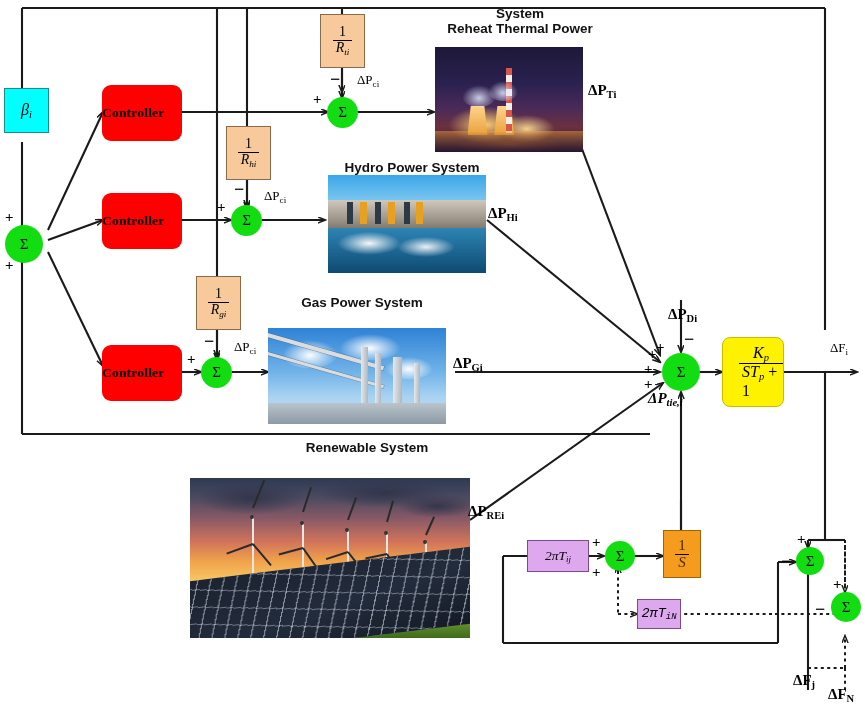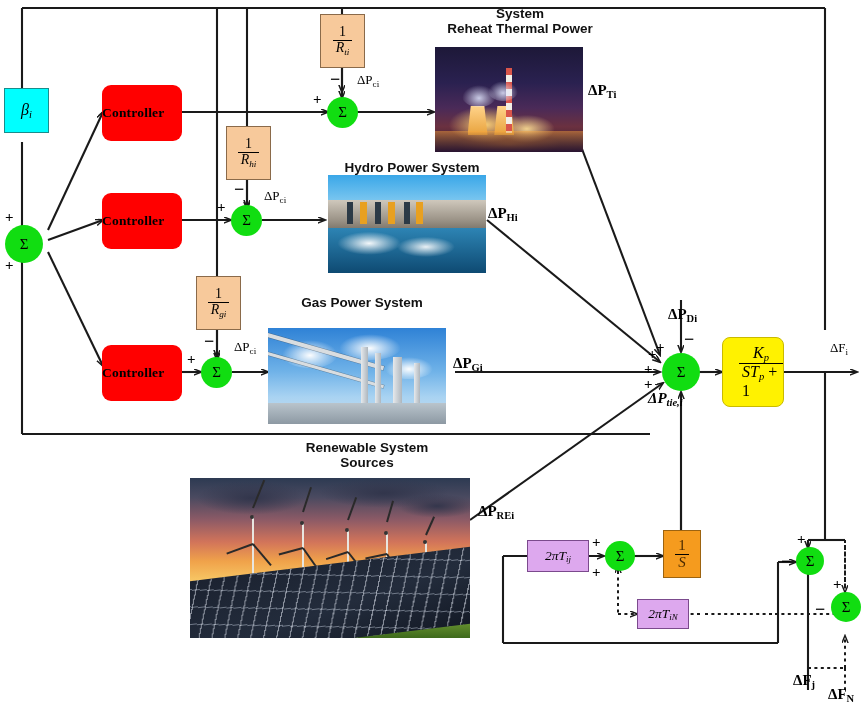--- a/index.html
+++ b/index.html
@@ -361,21 +361,21 @@
   <div class="sign" style="left:592px;top:535px;">+</div>
   <div class="sign" style="left:592px;top:565px;">+</div>
 
   <div class="node integ" style="left:663px;top:530px;width:38px;height:48px;">
     <span class="frac">
       <span class="num">1</span>
       <span class="den"><span class="it">S</span></span>
     </span>
   </div>
 
-  <div class="node tieblk" style="left:637px;top:599px;width:52px;height:30px;">
+  <div class="node tieblk" style="left:637px;top:599px;width:44px;height:30px;font-family:Liberation Mono, monospace;">
     <span><span class="it">2πT</span><span class="sub">iN</span></span>
   </div>
 
   <div class="node sum" style="left:796px;top:547px;width:28px;height:28px;">
     <span>Σ</span>
   </div>
   <div class="sign" style="left:797px;top:532px;">+</div>
   <div class="sign minus" style="left:781px;top:552px;">−</div>
 
   <div class="node sum" style="left:831px;top:592px;width:30px;height:30px;">
@@ -385,21 +385,20 @@
   <div class="sign minus" style="left:815px;top:600px;">−</div>
 
   <div class="caption" style="left:420px;top:6px;width:200px;">
     <div>System</div>
     <div>Reheat Thermal Power</div>
   </div>
   <div class="caption" style="left:272px;top:295px;width:180px;">Gas Power System</div>
   <div class="caption" style="left:322px;top:160px;width:180px;">Hydro Power System</div>
   <div class="caption" style="left:272px;top:440px;width:190px;">
     <div>Renewable System</div>
-    <div>Sources</div>
   </div>
 
   <div class="photo ph-thermal" style="left:435px;top:47px;width:148px;height:105px;">
     <div class="tower" style="left:22%;"></div>
     <div class="tower" style="left:40%;"></div>
     <div class="stack"></div>
     <div class="plume" style="left:18%;top:36%;width:34px;height:22px;"></div>
     <div class="plume" style="left:36%;top:32%;width:30px;height:20px;"></div>
     <div class="water"></div>
   </div>
@@ -473,21 +472,21 @@
 
   <div class="siglabel sm" style="left:588px;top:82px;">
     <span>ΔP</span><span class="s">Ti</span>
   </div>
   <div class="siglabel sm" style="left:488px;top:205px;">
     <span>ΔP</span><span class="s">Hi</span>
   </div>
   <div class="siglabel sm" style="left:453px;top:355px;">
     <span>ΔP</span><span class="s">Gi</span>
   </div>
-  <div class="siglabel sm" style="left:478px;top:503px;">
+  <div class="siglabel sm" style="left:468px;top:503px;">
     <span>ΔP</span><span class="s">REi</span>
   </div>
   <div class="siglabel sm" style="left:668px;top:262px;margin-top:44px;">
     <span>ΔP</span><span class="s">Di</span>
   </div>
   <div class="siglabel sm" style="left:648px;top:390px;">
     <span class="it">ΔP</span><span class="si">tie,i</span>
   </div>
   <div class="siglabel" style="left:830px;top:340px;">
     <span>ΔF</span><span class="s">i</span>

